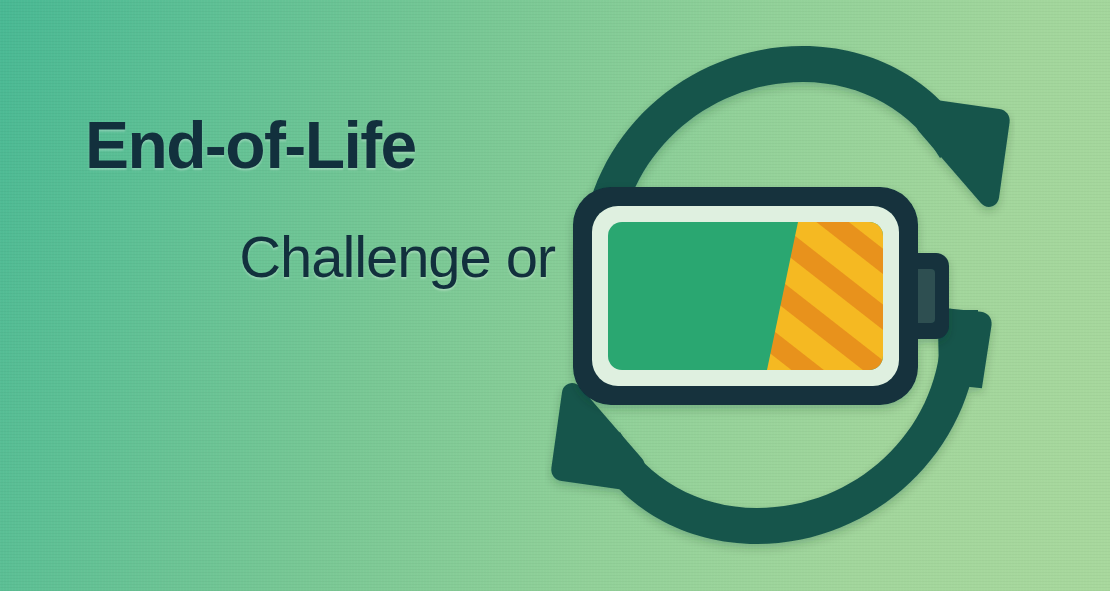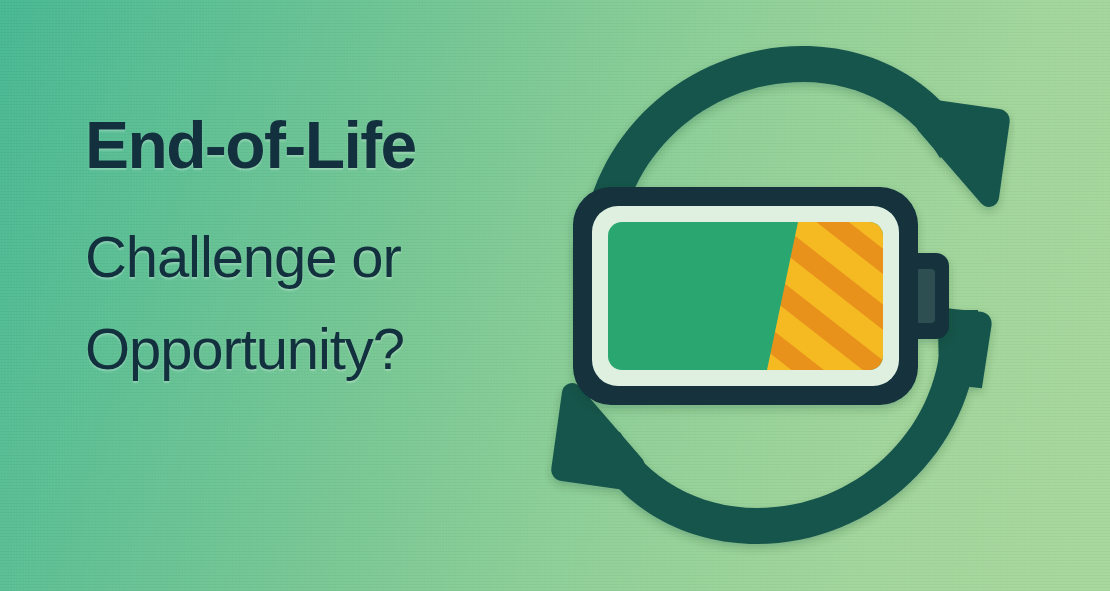--- a/index.html
+++ b/index.html
@@ -48,20 +48,21 @@
     text-shadow:0 2px 2px rgba(255,255,255,.28);
   }
   .subtitle-line {
     color:#12303d;
     font-weight:400;
     font-size:58px;
     line-height:92px;
     letter-spacing:-1.1px;
     white-space:nowrap;
     text-shadow:0 2px 2px rgba(255,255,255,.28);
+    text-align:right;
   }
   #subtitle-wrap { margin-top:16px; }
 
   
   #graphic {
     position:absolute;
     left:545px; top:10px;
     width:470px; height:575px;
   }
   #graphic svg { display:block; width:100%; height:100%; }
@@ -74,21 +75,20 @@
   <div id="grain"></div>
 
   <div id="text-block">
 
     <div class="title-line">End-of-Life</div>
 
 
     <div id="subtitle-wrap">
       <div class="subtitle-line">Challenge or</div>
 
-      <div class="subtitle-line">Opportunity?</div>
     </div>
   </div>
 
   <div id="graphic">
     <svg viewBox="0 0 470 575" xmlns="http://www.w3.org/2000/svg">
       <defs>
 
         <clipPath id="fillClip">
           <rect x="63" y="212" width="275" height="148" rx="14" ry="14"></rect>
         </clipPath>

